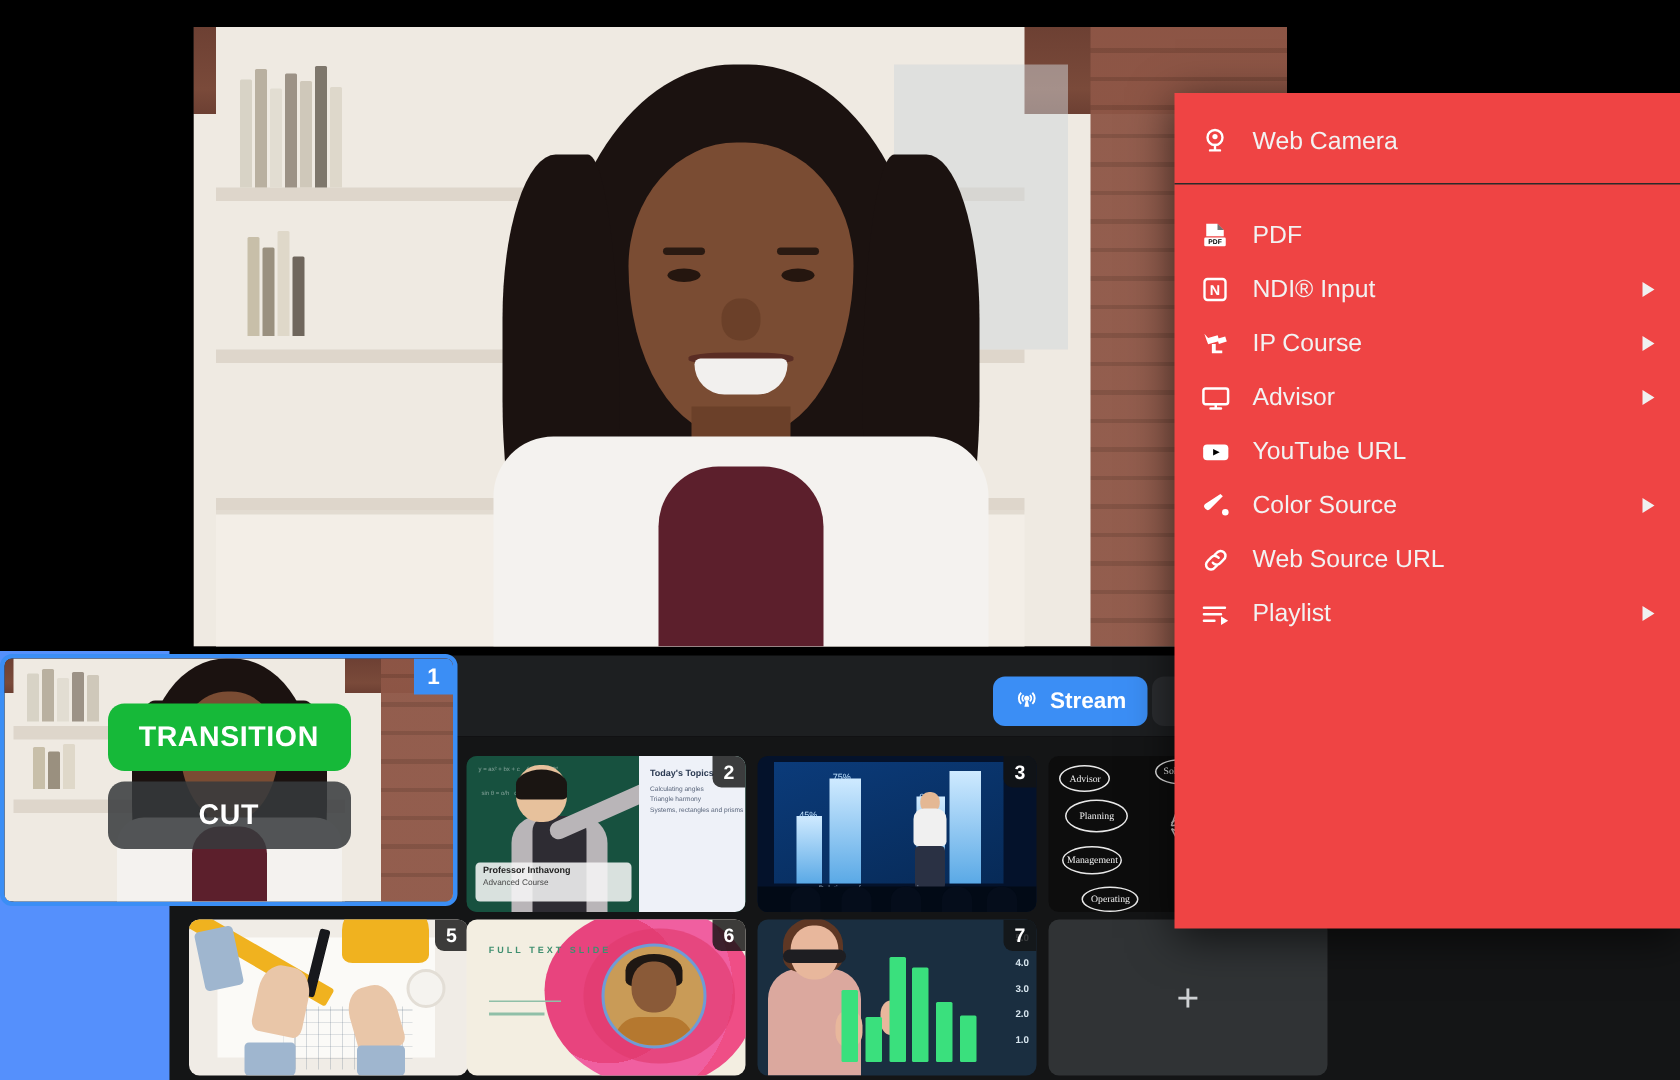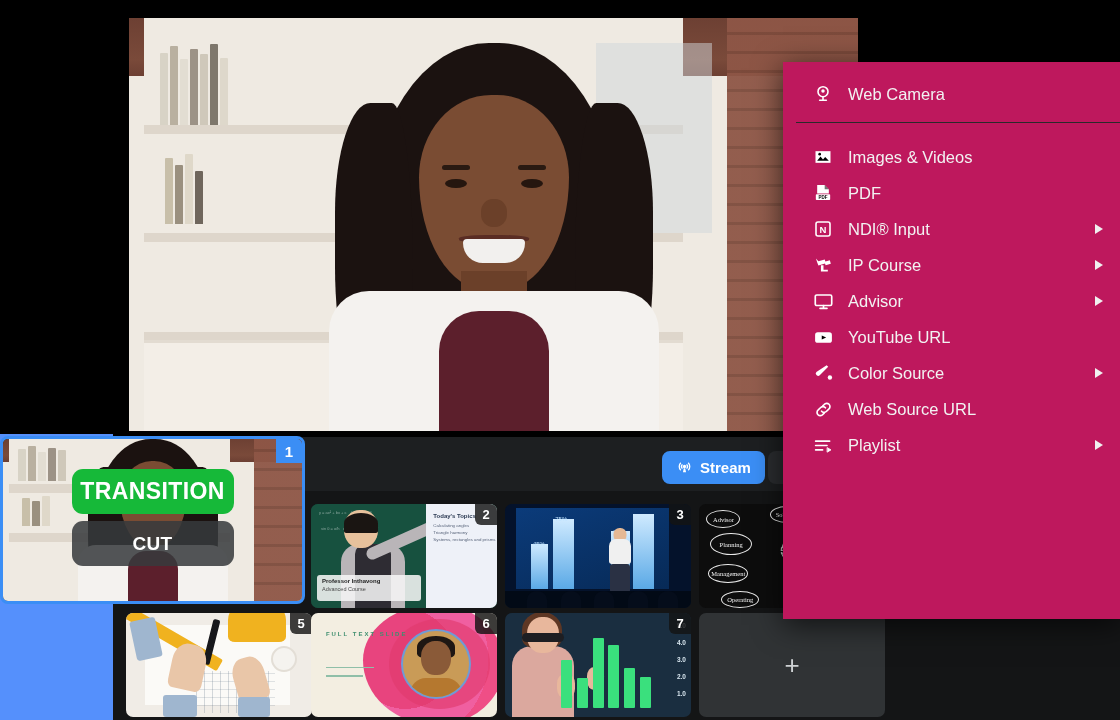--- a/index.html
+++ b/index.html
@@ -75,30 +75,30 @@
   .addtile .plus{color:#cfd2d4;font-size:26px;font-weight:300;line-height:1;}
 
   
   .bluepane{position:absolute;left:0;top:434px;width:113px;height:286px;background:#5590fc;}
   .selthumb{position:absolute;left:0px;top:436px;width:305px;height:168px;
     border:3px solid #3b8ef5;border-radius:8px;overflow:hidden;background:#2b2320;}
   .selthumb .numbadge{position:absolute;right:0;top:0;width:26px;height:24px;background:#3b8ef5;
     color:#fff;font-size:15px;font-weight:700;display:flex;align-items:center;justify-content:center;}
   .ov-transition{position:absolute;left:50%;top:30px;transform:translateX(-50%);
     width:162px;height:45px;background:#16b939;border-radius:11px;display:flex;
-    align-items:center;justify-content:center;color:#fff;font-size:23px;font-weight:700;
+    align-items:center;justify-content:center;color:#fff;font-size:19px;font-weight:700;
     letter-spacing:.4px;cursor:pointer;}
   .ov-cut{position:absolute;left:50%;top:82px;transform:translateX(-50%);
     width:162px;height:45px;background:rgba(55,58,60,.86);border-radius:11px;display:flex;
     align-items:center;justify-content:center;color:#fff;font-size:19px;font-weight:700;
     letter-spacing:.4px;cursor:pointer;}
 
   
-  .menu{position:absolute;left:783px;top:62px;width:337px;height:557px;background:#be185d;
-    box-shadow:0 6px 28px rgba(0,0,0,.65);padding-left:13px;}
+  .menu{position:absolute;left:783px;top:62px;width:337px;height:557px;background:#ef4444;
+    box-shadow:0 6px 28px rgba(0,0,0,.65);}
   .menu-sep{height:1px;background:#2a2a2a;margin:4px 0;}
   .mi{position:relative;display:flex;align-items:center;height:36px;padding:0 14px 0 12px;cursor:pointer;}
   .mi .ic{width:30px;height:24px;flex:0 0 30px;display:flex;align-items:center;justify-content:center;}
   .mi .lbl{color:#f2f2f2;font-size:16.5px;margin-left:10px;white-space:nowrap;}
   .mi .arw{position:absolute;right:17px;top:50%;transform:translateY(-50%);
     width:0;height:0;border-left:8px solid #f0f0f0;border-top:5.5px solid transparent;
     border-bottom:5.5px solid transparent;}
   .ic svg{display:block;}
 
   
@@ -444,30 +444,20 @@
           <path d="M12 15.2V19M8 19.5h8" stroke-linecap="round"></path>
         </svg>
       </span>
       <span class="lbl">Web Camera</span>
     </div>
 
     <div class="menu-sep"></div>
 
     <div style="height:12px"></div>
 
-    <div class="mi">
-      <span class="ic">
-        <svg width="20" height="20" viewBox="0 0 24 24" fill="#fff">
-          <path d="M3 5h18v14H3z" fill="#fff"></path>
-          <path d="M5 16.5l4-5 3 3.5 2.6-3 4.4 4.5z" fill="#000"></path>
-          <circle cx="8" cy="8.6" r="1.6" fill="#000"></circle>
-        </svg>
-      </span>
-      <span class="lbl">Images &amp; Videos</span>
-    </div>
 
 
     <div class="mi">
       <span class="ic">
         <svg width="20" height="20" viewBox="0 0 24 24" fill="#fff">
           <path d="M5 2.5h9l5 5v5H5z"></path>
             <path d="M14 2.5v5h5" fill="#000" opacity=".55"></path>
           <rect x="3.4" y="13.5" width="17.2" height="7" rx="1"></rect>
           <text x="12" y="19" font-size="5.4" font-family="Liberation Sans, sans-serif" font-weight="700" fill="#000" text-anchor="middle">PDF</text>
         </svg>

